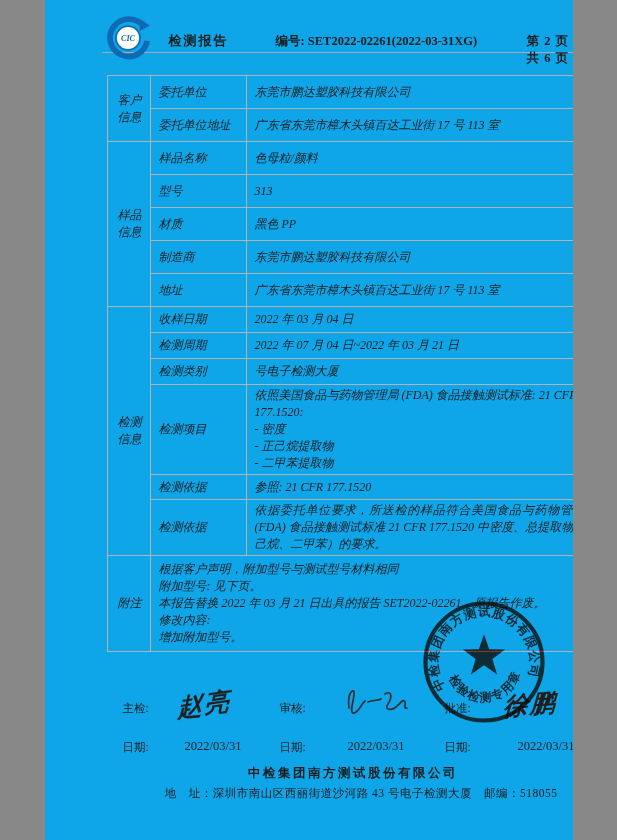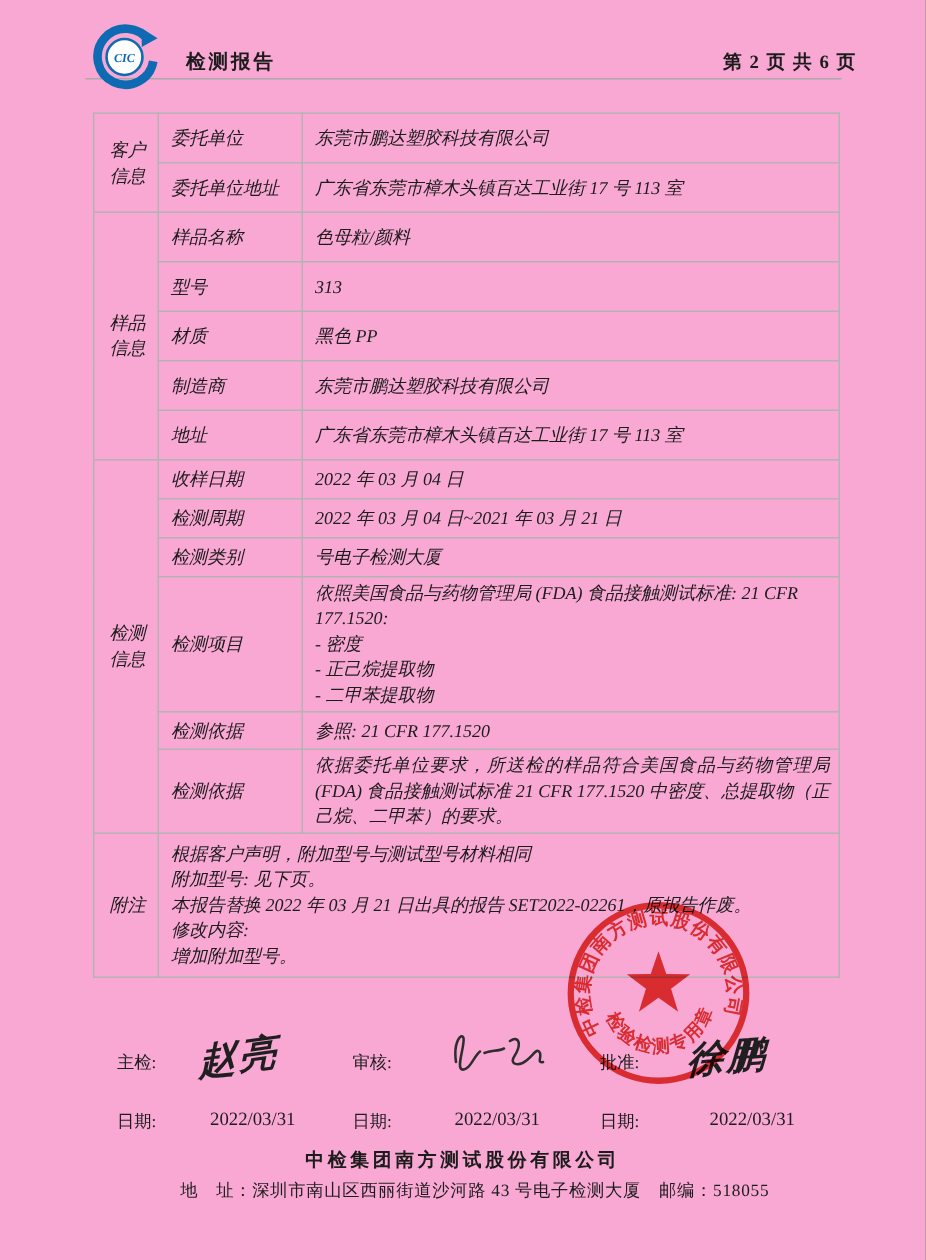--- a/index.html
+++ b/index.html
@@ -1,19 +1,19 @@
 <!DOCTYPE html>
 <html><head>
 <meta charset="utf-8">
 <style>
   * { margin:0; padding:0; box-sizing:border-box; }
   html,body { background:#888; }
   .page {
-    position:relative; width:617px; height:840px; margin:0 auto;
-    background:#f9a8d4; overflow:hidden;
+    position:relative; width:528px; height:840px; margin:0 auto;
+    background:#0ea5e9; overflow:hidden;
     font-family:"Liberation Serif","DejaVu Serif",serif;
     color:#1c1c1c;
   }
   
   .hdr-rule { position:absolute; left:57px; top:52px; width:504px; border-top:1px solid #a9a9a9; }
   .logo { position:absolute; left:60px; top:15px; width:46px; height:46px; }
   .hdr-title { position:absolute; left:124px; top:32px; font-size:13px; font-weight:bold; letter-spacing:2px; }
   .hdr-no { position:absolute; left:231px; top:33px; font-size:12.5px; font-weight:bold; }
   .hdr-page { position:absolute; left:482px; top:33px; font-size:12.5px; font-weight:bold; letter-spacing:1px;font-family:Liberation Serif, serif; }
   
@@ -61,20 +61,21 @@
   <div class="hdr-rule"></div>
 
   <svg class="logo" viewBox="0 0 48 48">
     <path d="M 41 13 A 19.5 19.5 0 1 0 44 27" fill="none" stroke="#0f6ab4" stroke-width="6"></path>
     <polygon points="36,4 47,11 36,17" fill="#0f6ab4"></polygon>
     <circle cx="24" cy="24" r="12.5" fill="#ffffff" stroke="#0f6ab4" stroke-width="1.8"></circle>
     <text x="24" y="27.5" text-anchor="middle" font-size="8.5" font-weight="bold" font-style="italic" fill="#0f6ab4">CIC</text>
   </svg>
 
   <div class="hdr-title">检测报告</div>
+  <div class="hdr-no">编号: SET2022-02261(2022-03-31XG)</div>
   <div class="hdr-page">第 2 页 共 6 页</div>
 
   <table class="report">
     <colgroup>
         <col style="width:43px">
         <col style="width:96px">
         <col style="width:358px">
       </colgroup>
 
     <tbody>
@@ -113,21 +114,21 @@
     </tr>
 
     <tr class="h26">
       <td class="group" rowspan="6">检测
 信息</td>
       <td class="label">收样日期</td>
       <td class="value">2022 年 03 月 04 日</td>
     </tr>
     <tr class="h26">
       <td class="label">检测周期</td>
-      <td class="value">2022 年 03 月 04 日~2021 年 03 月 21 日</td>
+      <td class="value">2022 年 07 月 04 日~2022 年 03 月 21 日</td>
     </tr>
     <tr class="h26">
       <td class="label">检测类别</td>
       <td class="value">号电子检测大厦</td>
     </tr>
     <tr class="h88">
       <td class="label">检测项目</td>
       <td class="value multiline">依照美国食品与药物管理局 (FDA) 食品接触测试标准: 21 CFR
 177.1520:
 - 密度

